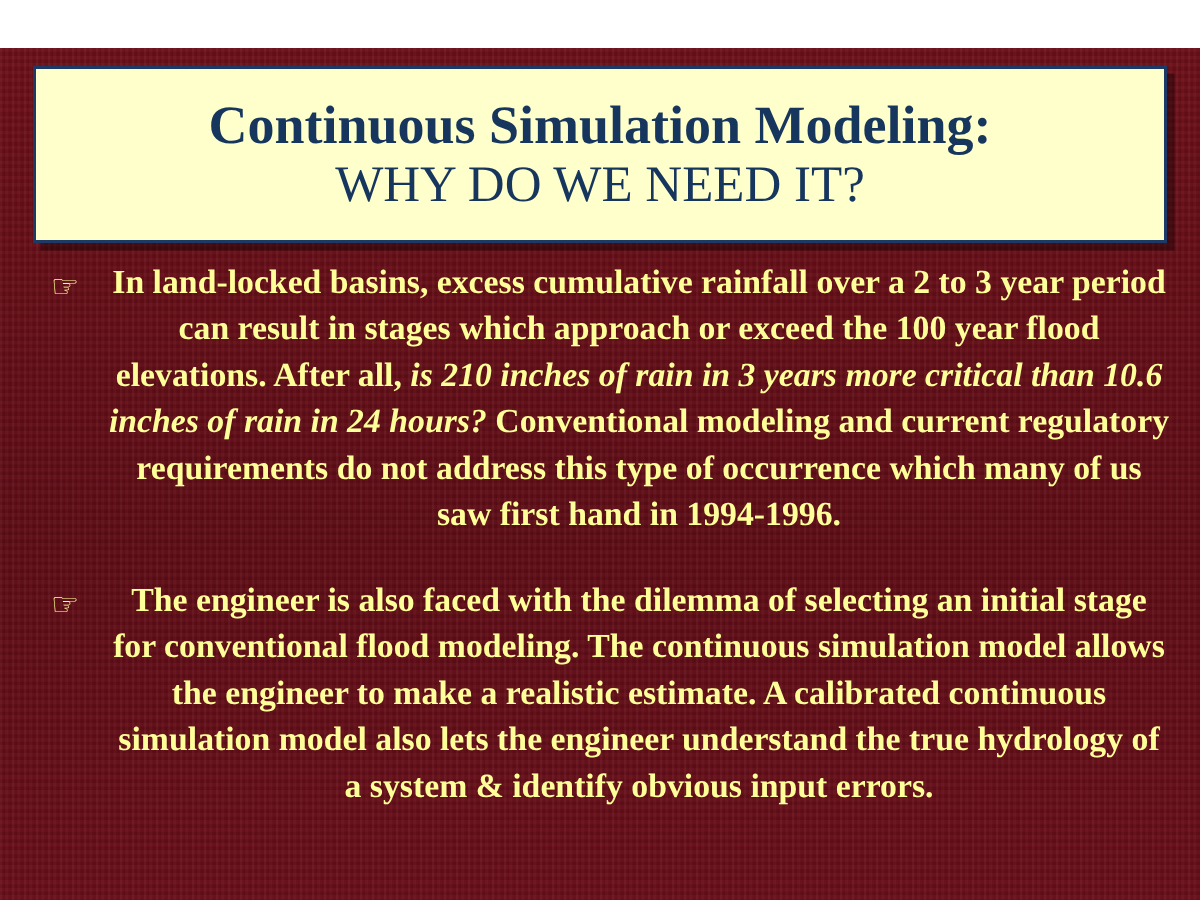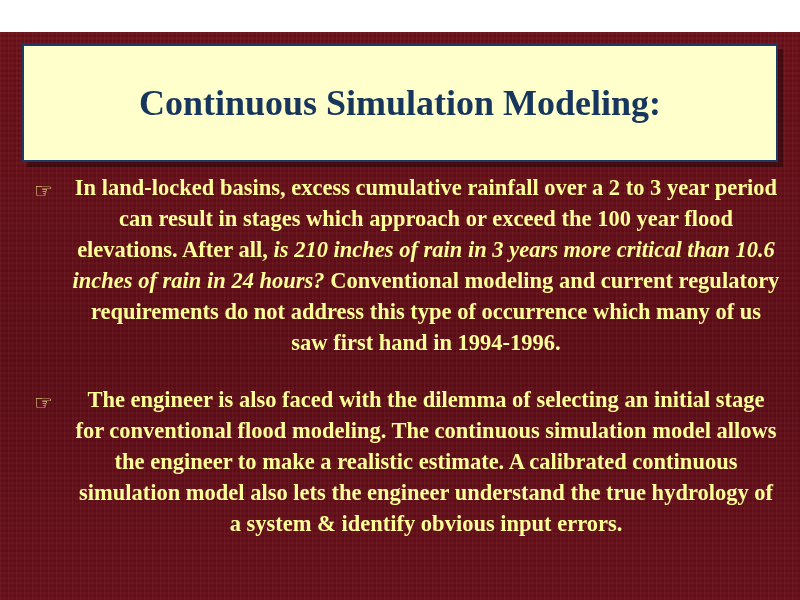--- a/index.html
+++ b/index.html
@@ -110,20 +110,21 @@
     font-style: italic;
   }
 </style>
 </head>
 <body>
 
 <div class="slide">
 
   <div class="title-box">
     <div class="title-line1">Continuous Simulation Modeling:</div>
+    <div class="title-line2">WHY DO WE NEED IT?</div>
   </div>
 
   <div class="body-area">
 
     <div class="bullet-row">
       <div class="bullet-mark">☞</div>
       <div class="bullet-text">
         <span>In land-locked basins, excess cumulative rainfall over a 2 to 3 year period can result in stages which approach or exceed the 100 year flood elevations. After all, </span><span class="em-italic">is 210 inches of rain in 3 years more critical than 10.6 inches of rain in 24 hours?</span><span> Conventional modeling and current regulatory requirements do not address this type of occurrence which many of us saw first hand in 1994-1996.</span>
       </div>
     </div>

